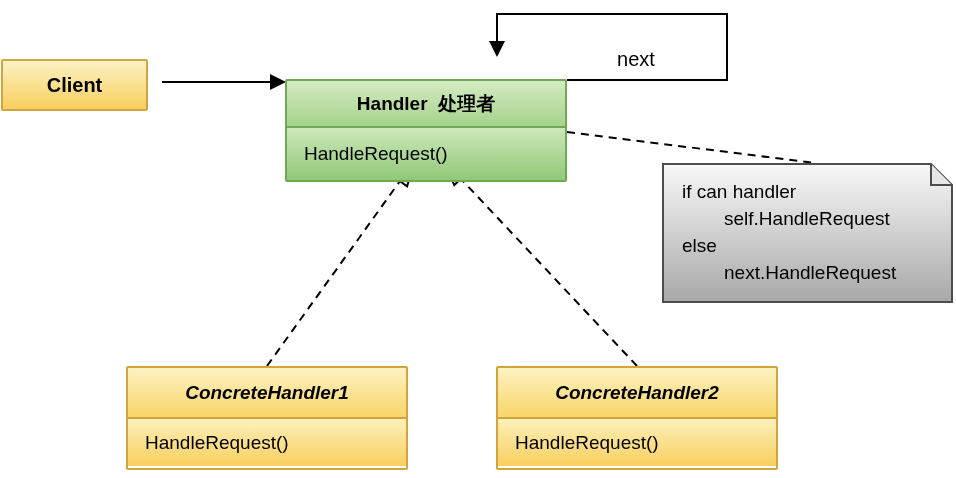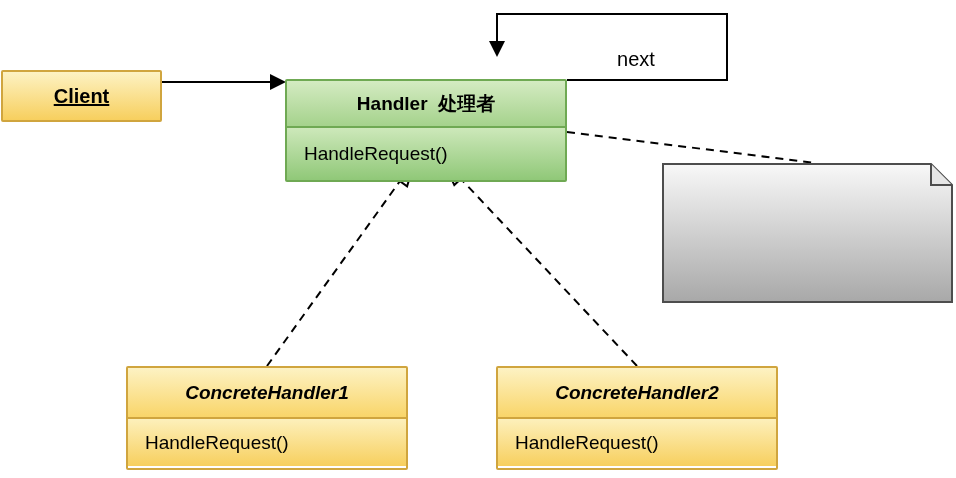--- a/index.html
+++ b/index.html
@@ -52,21 +52,21 @@
       <line x1="267" y1="366" x2="400" y2="181" stroke="#000" stroke-width="2" stroke-dasharray="8,6"></line>
       <polygon points="415,160 407.1,186.4 392.5,175.8" fill="#fff" stroke="#000" stroke-width="2"></polygon>
     </g>
 
     <g>
       <line x1="637" y1="366" x2="461" y2="179" stroke="#000" stroke-width="2" stroke-dasharray="8,6"></line>
       <polygon points="443,160 467.4,172.7 454.3,185.1" fill="#fff" stroke="#000" stroke-width="2"></polygon>
     </g>
   </svg>
 
-  <div class="uml-box yellow" style="left:1px;top:70px;width:161px;height:52px;text-decoration:underline;">
+  <div class="uml-box yellow" style="left:1px;top:59px;width:147px;height:52px;">
     <div class="comp single">Client</div>
   </div>
 
   <div class="uml-box green" style="left:285px;top:55px;width:282px;height:103px;">
     <div class="comp title">Handler  处理者</div>
     <div class="comp method">HandleRequest()</div>
   </div>
 
   <div class="edge-label" style="left:608px;top:48px;width:56px;text-align:center;">next</div>
 
@@ -74,20 +74,26 @@
     <svg class="note-svg" width="291" height="140" viewBox="0 0 291 140">
       <defs>
         <linearGradient id="noteGrad" x1="0" y1="0" x2="0" y2="1">
           <stop offset="0" stop-color="#f8f8f8"></stop>
           <stop offset="1" stop-color="#a8a8a8"></stop>
         </linearGradient>
       </defs>
       <path d="M1,1 H269 L290,22 V139 H1 Z" fill="url(#noteGrad)" stroke="#4d4d4d" stroke-width="2"></path>
       <path d="M269,1 V22 H290" fill="#e6e6e6" stroke="#4d4d4d" stroke-width="2"></path>
     </svg>
+    <div class="note-text">
+      <div class="note-line">if can handler</div>
+      <div class="note-line indent">self.HandleRequest</div>
+      <div class="note-line">else</div>
+      <div class="note-line indent">next.HandleRequest</div>
+    </div>
   </div>
 
   <div class="uml-box yellow" style="left:126px;top:366px;width:282px;height:104px;">
     <div class="comp title">ConcreteHandler1</div>
     <div class="comp method">HandleRequest()</div>
   </div>
 
   <div class="uml-box yellow" style="left:496px;top:366px;width:282px;height:104px;">
     <div class="comp title">ConcreteHandler2</div>
     <div class="comp method">HandleRequest()</div>

